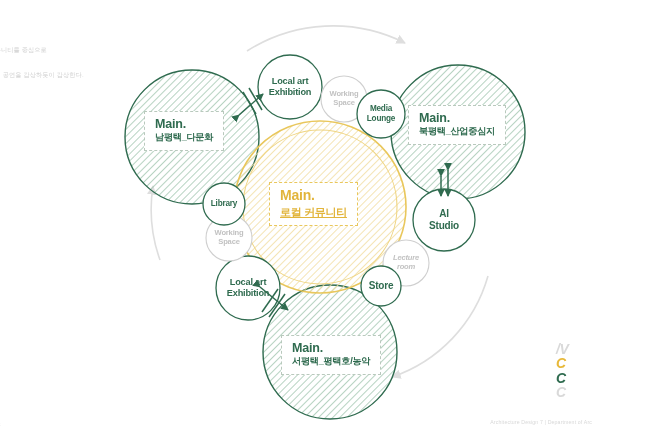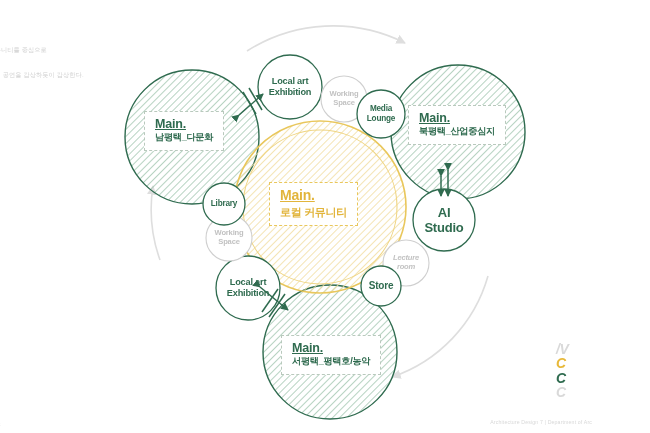--- a/index.html
+++ b/index.html
@@ -48,29 +48,29 @@
   .plate{
     position:absolute;
     background:#ffffff;
     border:1px dashed #b9c9bd;
     padding:5px 10px 6px 10px;
     box-sizing:border-box;
     white-space:nowrap;
   }
   .plate .k{
     font-size:12.5px;font-weight:700;color:#2f6b4f;
-    letter-spacing:-.2px;line-height:1.12;text-decoration:underline;
+    letter-spacing:-.2px;line-height:1.12;
   }
   .plate .s{
     font-size:9.2px;font-weight:700;color:#2f6b4f;
     letter-spacing:-.3px;line-height:1.25;margin-top:1px;
   }
   .plate.center{border-color:#e9c75c;}
   .plate.center .k{color:#e2b53c;font-size:14px;}
-  .plate.center .s{color:#e2b53c;font-size:11px;margin-top:2px;}
+  .plate.center .s{color:#e2b53c;font-size:11px;margin-top:2px;text-decoration:underline;}
 
   #plate-nw{left:144px;top:111px;}
   #plate-ne{left:408px;top:105px;}
   #plate-s {left:281px;top:335px;}
   #plate-c {left:269px;top:182px;}
 
   
   .bub{
     position:absolute;
     text-align:center;
@@ -151,21 +151,21 @@
       </g>
     </g>
   </svg>
 
   <div class="bub dark" style="left:290px;top:87px;font-size:9.2px;">Local art
 Exhibition</div>
   <div class="bub gray" style="left:344px;top:99px;font-size:7.6px;">Working
 Space</div>
   <div class="bub dark" style="left:381px;top:114px;font-size:8.2px;">Media
 Lounge</div>
-  <div class="bub dark" style="left:444px;top:220px;font-size:13px;">AI
+  <div class="bub dark" style="left:444px;top:220px;font-size:10px;">AI
 Studio</div>
   <div class="bub gray" style="left:406px;top:263px;font-size:7.6px;font-style:italic;">Lecture
 room</div>
   <div class="bub dark" style="left:381px;top:286px;font-size:10px;">Store</div>
   <div class="bub dark" style="left:248px;top:288px;font-size:9.2px;">Local art
 Exhibition</div>
   <div class="bub gray" style="left:229px;top:238px;font-size:7.6px;">Working
 Space</div>
   <div class="bub dark" style="left:224px;top:204px;font-size:8.2px;">Library</div>
 

